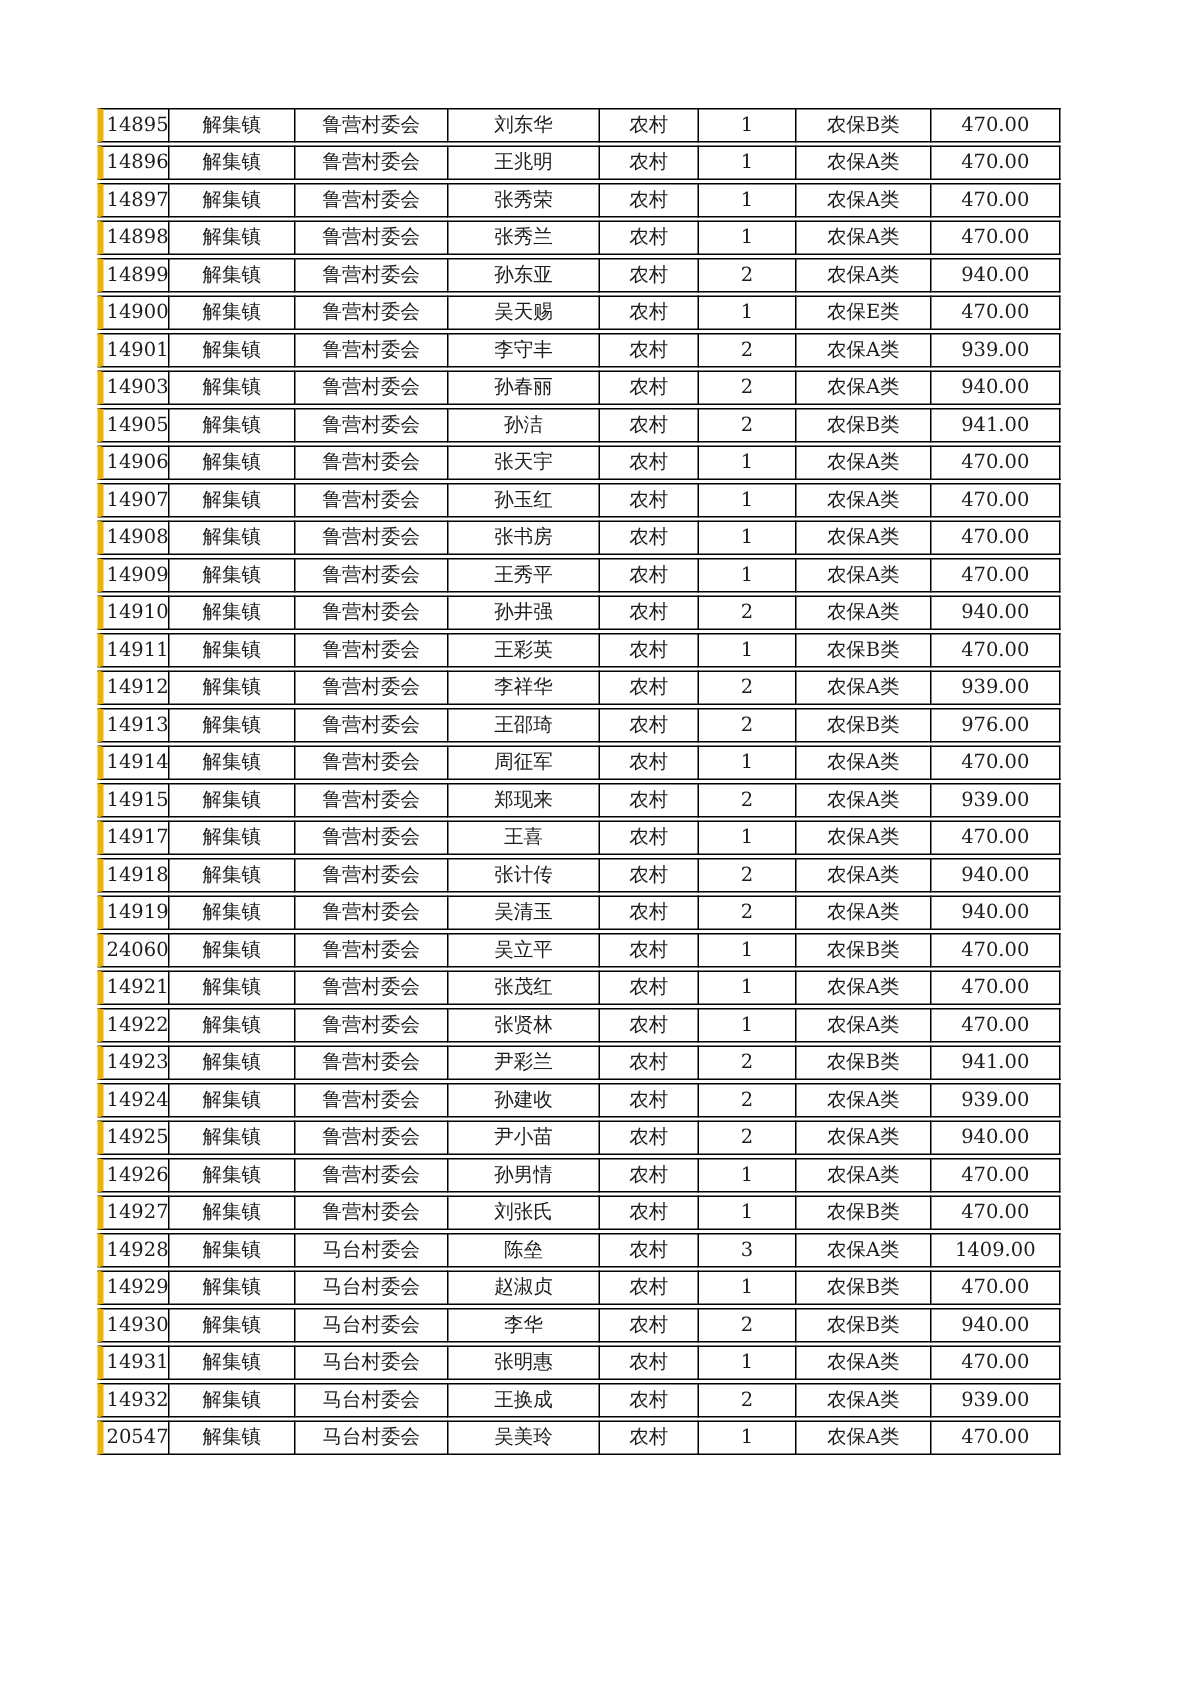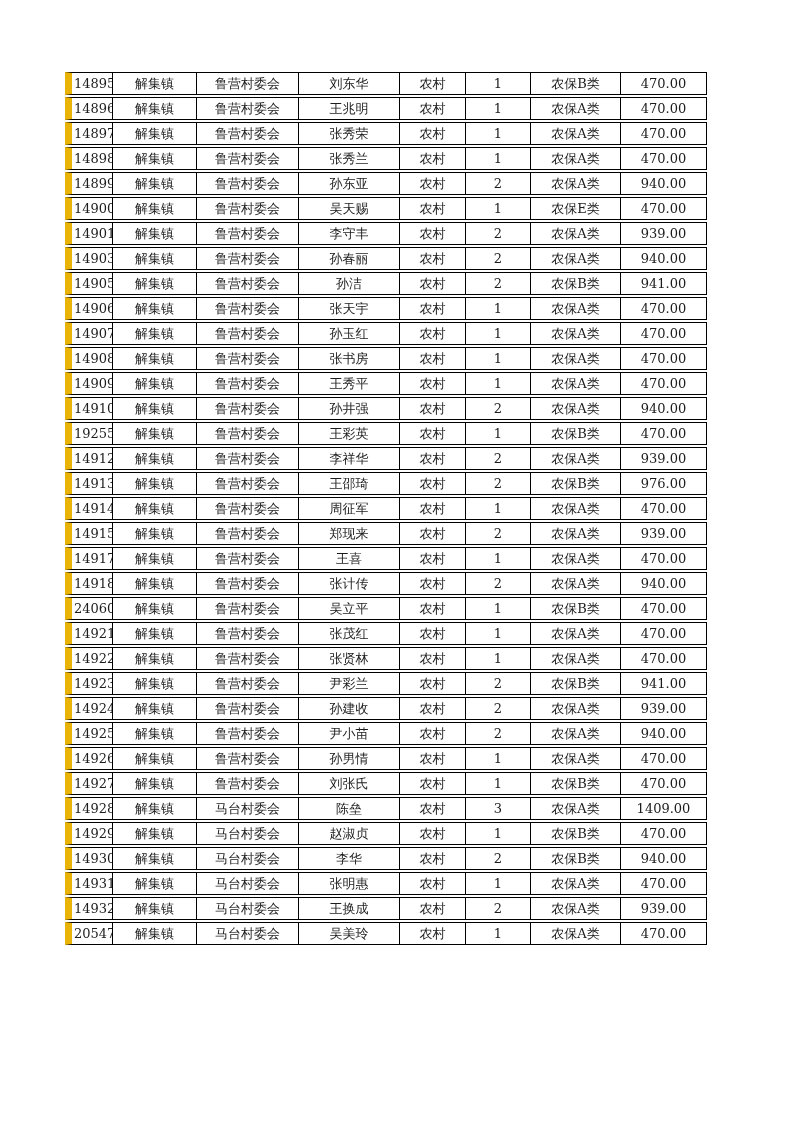--- a/index.html
+++ b/index.html
@@ -38,21 +38,21 @@
     vertical-align: middle;
     white-space: nowrap;
     overflow: hidden;
     border-top: 1px solid #000;
     border-bottom: 1px solid #000;
     border-right: 1px solid #000;
     box-sizing: border-box;
     line-height: 21px;
   }
   table.roster td:first-child {
-    border-left: 7px solid #eab308;
+    border-left: 4px solid #eab308;
     margin-top: 24px;
   }
   col.c-serial  { width: 48px; }
   col.c-town    { width: 84px; }
   col.c-village { width: 102px; }
   col.c-name    { width: 101px; }
   col.c-cat     { width: 66px; }
   col.c-count   { width: 65px; }
   col.c-type    { width: 90px; }
   col.c-amount  { width: 86px; }
@@ -207,21 +207,21 @@
           <td>14910</td>
           <td>解集镇</td>
           <td>鲁营村委会</td>
           <td>孙井强</td>
           <td>农村</td>
           <td>2</td>
           <td>农保A类</td>
           <td>940.00</td>
         </tr>
         <tr>
-          <td>19255</td>
+          <td>14911</td>
           <td>解集镇</td>
           <td>鲁营村委会</td>
           <td>王彩英</td>
           <td>农村</td>
           <td>1</td>
           <td>农保B类</td>
           <td>470.00</td>
         </tr>
         <tr>
           <td>14912</td>
@@ -271,20 +271,30 @@
           <td>农村</td>
           <td>1</td>
           <td>农保A类</td>
           <td>470.00</td>
         </tr>
         <tr>
           <td>14918</td>
           <td>解集镇</td>
           <td>鲁营村委会</td>
           <td>张计传</td>
+          <td>农村</td>
+          <td>2</td>
+          <td>农保A类</td>
+          <td>940.00</td>
+        </tr>
+        <tr>
+          <td>14919</td>
+          <td>解集镇</td>
+          <td>鲁营村委会</td>
+          <td>吴清玉</td>
           <td>农村</td>
           <td>2</td>
           <td>农保A类</td>
           <td>940.00</td>
         </tr>
         <tr>
           <td>24060</td>
           <td>解集镇</td>
           <td>鲁营村委会</td>
           <td>吴立平</td>

